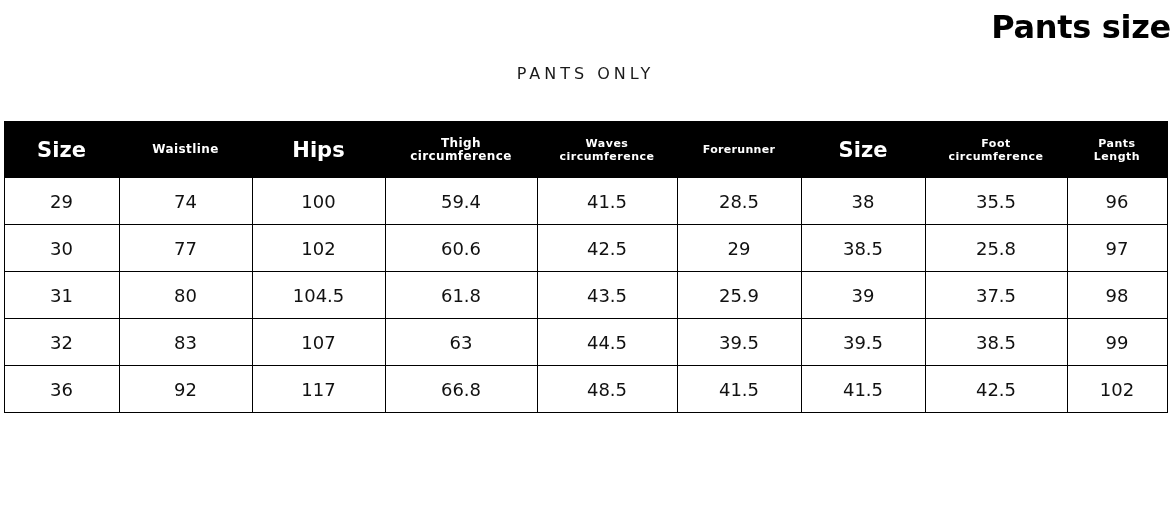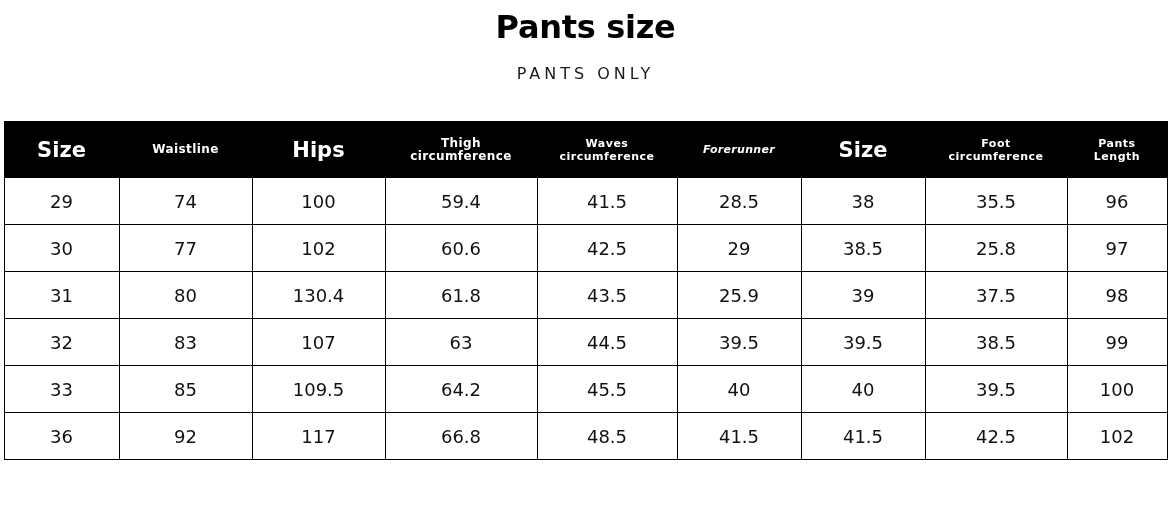--- a/index.html
+++ b/index.html
@@ -14,21 +14,21 @@
     color: #111111;
     overflow: hidden;
   }
   .page {
     width: 1171px;
     height: 529px;
     position: relative;
     box-sizing: border-box;
   }
   .title {
-    text-align: center;
+    text-align: right;
     font-size: 32px;
     font-weight: bold;
     letter-spacing: -0.3px;
     margin-top: 8px;
     color: #000000;
   }
   .subtitle {
     text-align: center;
     font-size: 16px;
     font-weight: normal;
@@ -75,21 +75,20 @@
     letter-spacing: 0.4px;
     line-height: 13px;
     display: block;
   }
   .h-small {
     font-size: 11px;
     font-weight: bold;
     letter-spacing: 0.3px;
     line-height: 12px;
     display: block;
-    font-style: italic;
   }
   .h-two-line {
     font-size: 11px;
     font-weight: bold;
     letter-spacing: 0.5px;
     line-height: 13px;
     display: block;
   }
 </style>
 </head>
@@ -159,51 +158,40 @@
           <td>60.6</td>
           <td>42.5</td>
           <td>29</td>
           <td>38.5</td>
           <td>25.8</td>
           <td>97</td>
         </tr>
         <tr>
           <td>31</td>
           <td>80</td>
-          <td>130.4</td>
+          <td>104.5</td>
           <td>61.8</td>
           <td>43.5</td>
           <td>25.9</td>
           <td>39</td>
           <td>37.5</td>
           <td>98</td>
         </tr>
         <tr>
           <td>32</td>
           <td>83</td>
           <td>107</td>
           <td>63</td>
           <td>44.5</td>
           <td>39.5</td>
           <td>39.5</td>
           <td>38.5</td>
           <td>99</td>
         </tr>
         <tr>
-          <td>33</td>
-          <td>85</td>
-          <td>109.5</td>
-          <td>64.2</td>
-          <td>45.5</td>
-          <td>40</td>
-          <td>40</td>
-          <td>39.5</td>
-          <td>100</td>
-        </tr>
-        <tr>
           <td>36</td>
           <td>92</td>
           <td>117</td>
           <td>66.8</td>
           <td>48.5</td>
           <td>41.5</td>
           <td>41.5</td>
           <td>42.5</td>
           <td>102</td>
         </tr>

